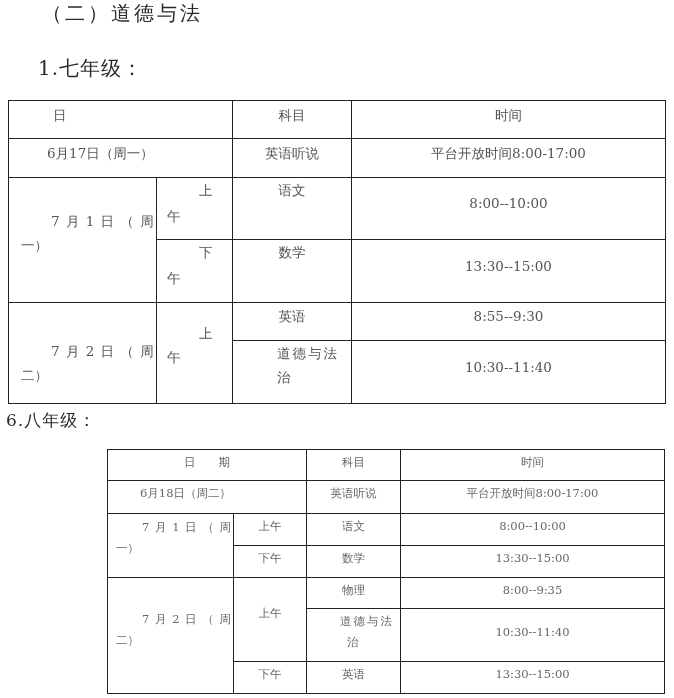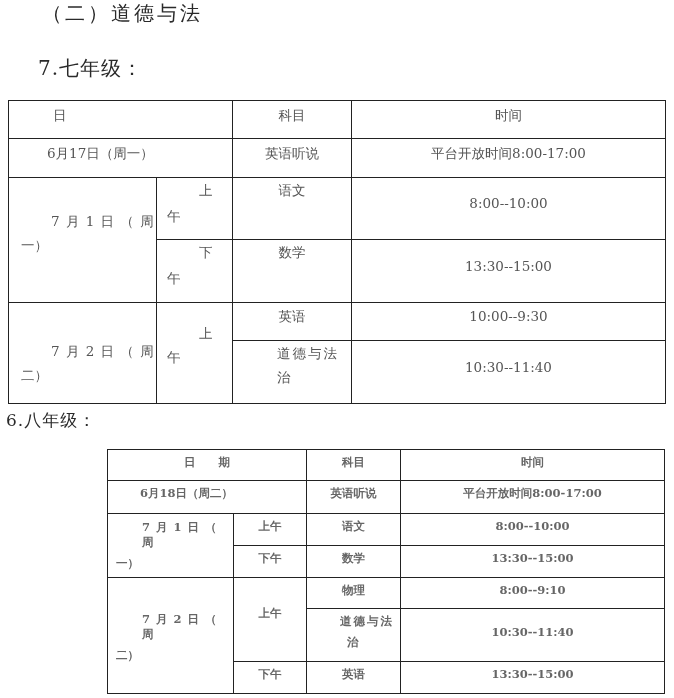--- a/index.html
+++ b/index.html
@@ -7,28 +7,28 @@
          font-family: "DejaVu Serif", "Liberation Serif", serif; color:#333; }
   .abs { position:absolute; }
   .h-section { left:42px; top:0px; font-size:20px; letter-spacing:3px; color:#2a2a2a; }
   .h-grade1 { left:38px; top:55px; font-size:20px; color:#2a2a2a; letter-spacing:1px; }
   .h-grade2 { left:6px; top:409px; font-size:17px; color:#2a2a2a; letter-spacing:1px; }
   table { position:absolute; border-collapse:collapse; table-layout:fixed; }
   td { border:1.6px solid #222; padding:0; vertical-align:top; font-size:13px; color:#555; }
   .t1 { left:8px; top:100px; width:657px; }
   .t1 td { font-size:13.5px; }
   .t2 { left:107px; top:449px; width:557px; }
-  .t2 td { font-size:11.5px; color:#666;font-weight:bold; }
+  .t2 td { font-size:11.5px; color:#666; }
   .c { text-align:center;margin-top:44px; }
 </style>
 </head>
 <body>
 
 <div class="abs h-section">（二）道德与法</div>
-<div class="abs h-grade1">7.七年级：</div>
+<div class="abs h-grade1">1.七年级：</div>
 
 <table class="t1">
   <colgroup>
       <col style="width:148px">
       <col style="width:76px">
       <col style="width:119px">
       <col style="width:314px">
     </colgroup>
   <tbody>
       <tr style="height:38px">
@@ -87,21 +87,21 @@
       <div style="padding:6px 0 0 12px">二）</div>
     </td>
     <td rowspan="2">
       <div style="padding:22px 0 0 42px">上</div>
       <div style="padding:6px 0 0 10px">午</div>
     </td>
     <td class="c">
           <div style="padding-top:5px">英语</div>
         </td>
     <td class="c">
-          <div style="padding-top:5px">10:00--9:30</div>
+          <div style="padding-top:5px">8:55--9:30</div>
         </td>
   </tr>
   <tr style="height:63px">
     <td>
       <div style="padding:4px 0 0 44px; letter-spacing:2px">道德与法</div>
       <div style="padding:6px 0 0 44px">治</div>
     </td>
     <td class="c">
           <div style="padding-top:18px">10:30--11:40</div>
         </td>
@@ -172,21 +172,21 @@
       <div style="padding:34px 0 0 34px; letter-spacing:1px">7 月 2 日 （ 周</div>
       <div style="padding:6px 0 0 8px">二）</div>
     </td>
     <td rowspan="2" class="c">
           <div style="padding-top:28px">上午</div>
         </td>
     <td class="c">
           <div style="padding-top:5px">物理</div>
         </td>
     <td class="c">
-          <div style="padding-top:5px">8:00--9:10</div>
+          <div style="padding-top:5px">8:00--9:35</div>
         </td>
   </tr>
   <tr style="height:53px">
     <td>
       <div style="padding:5px 0 0 33px; letter-spacing:2px">道德与法</div>
       <div style="padding:6px 0 0 40px">治</div>
     </td>
     <td class="c">
           <div style="padding-top:16px">10:30--11:40</div>
         </td>

